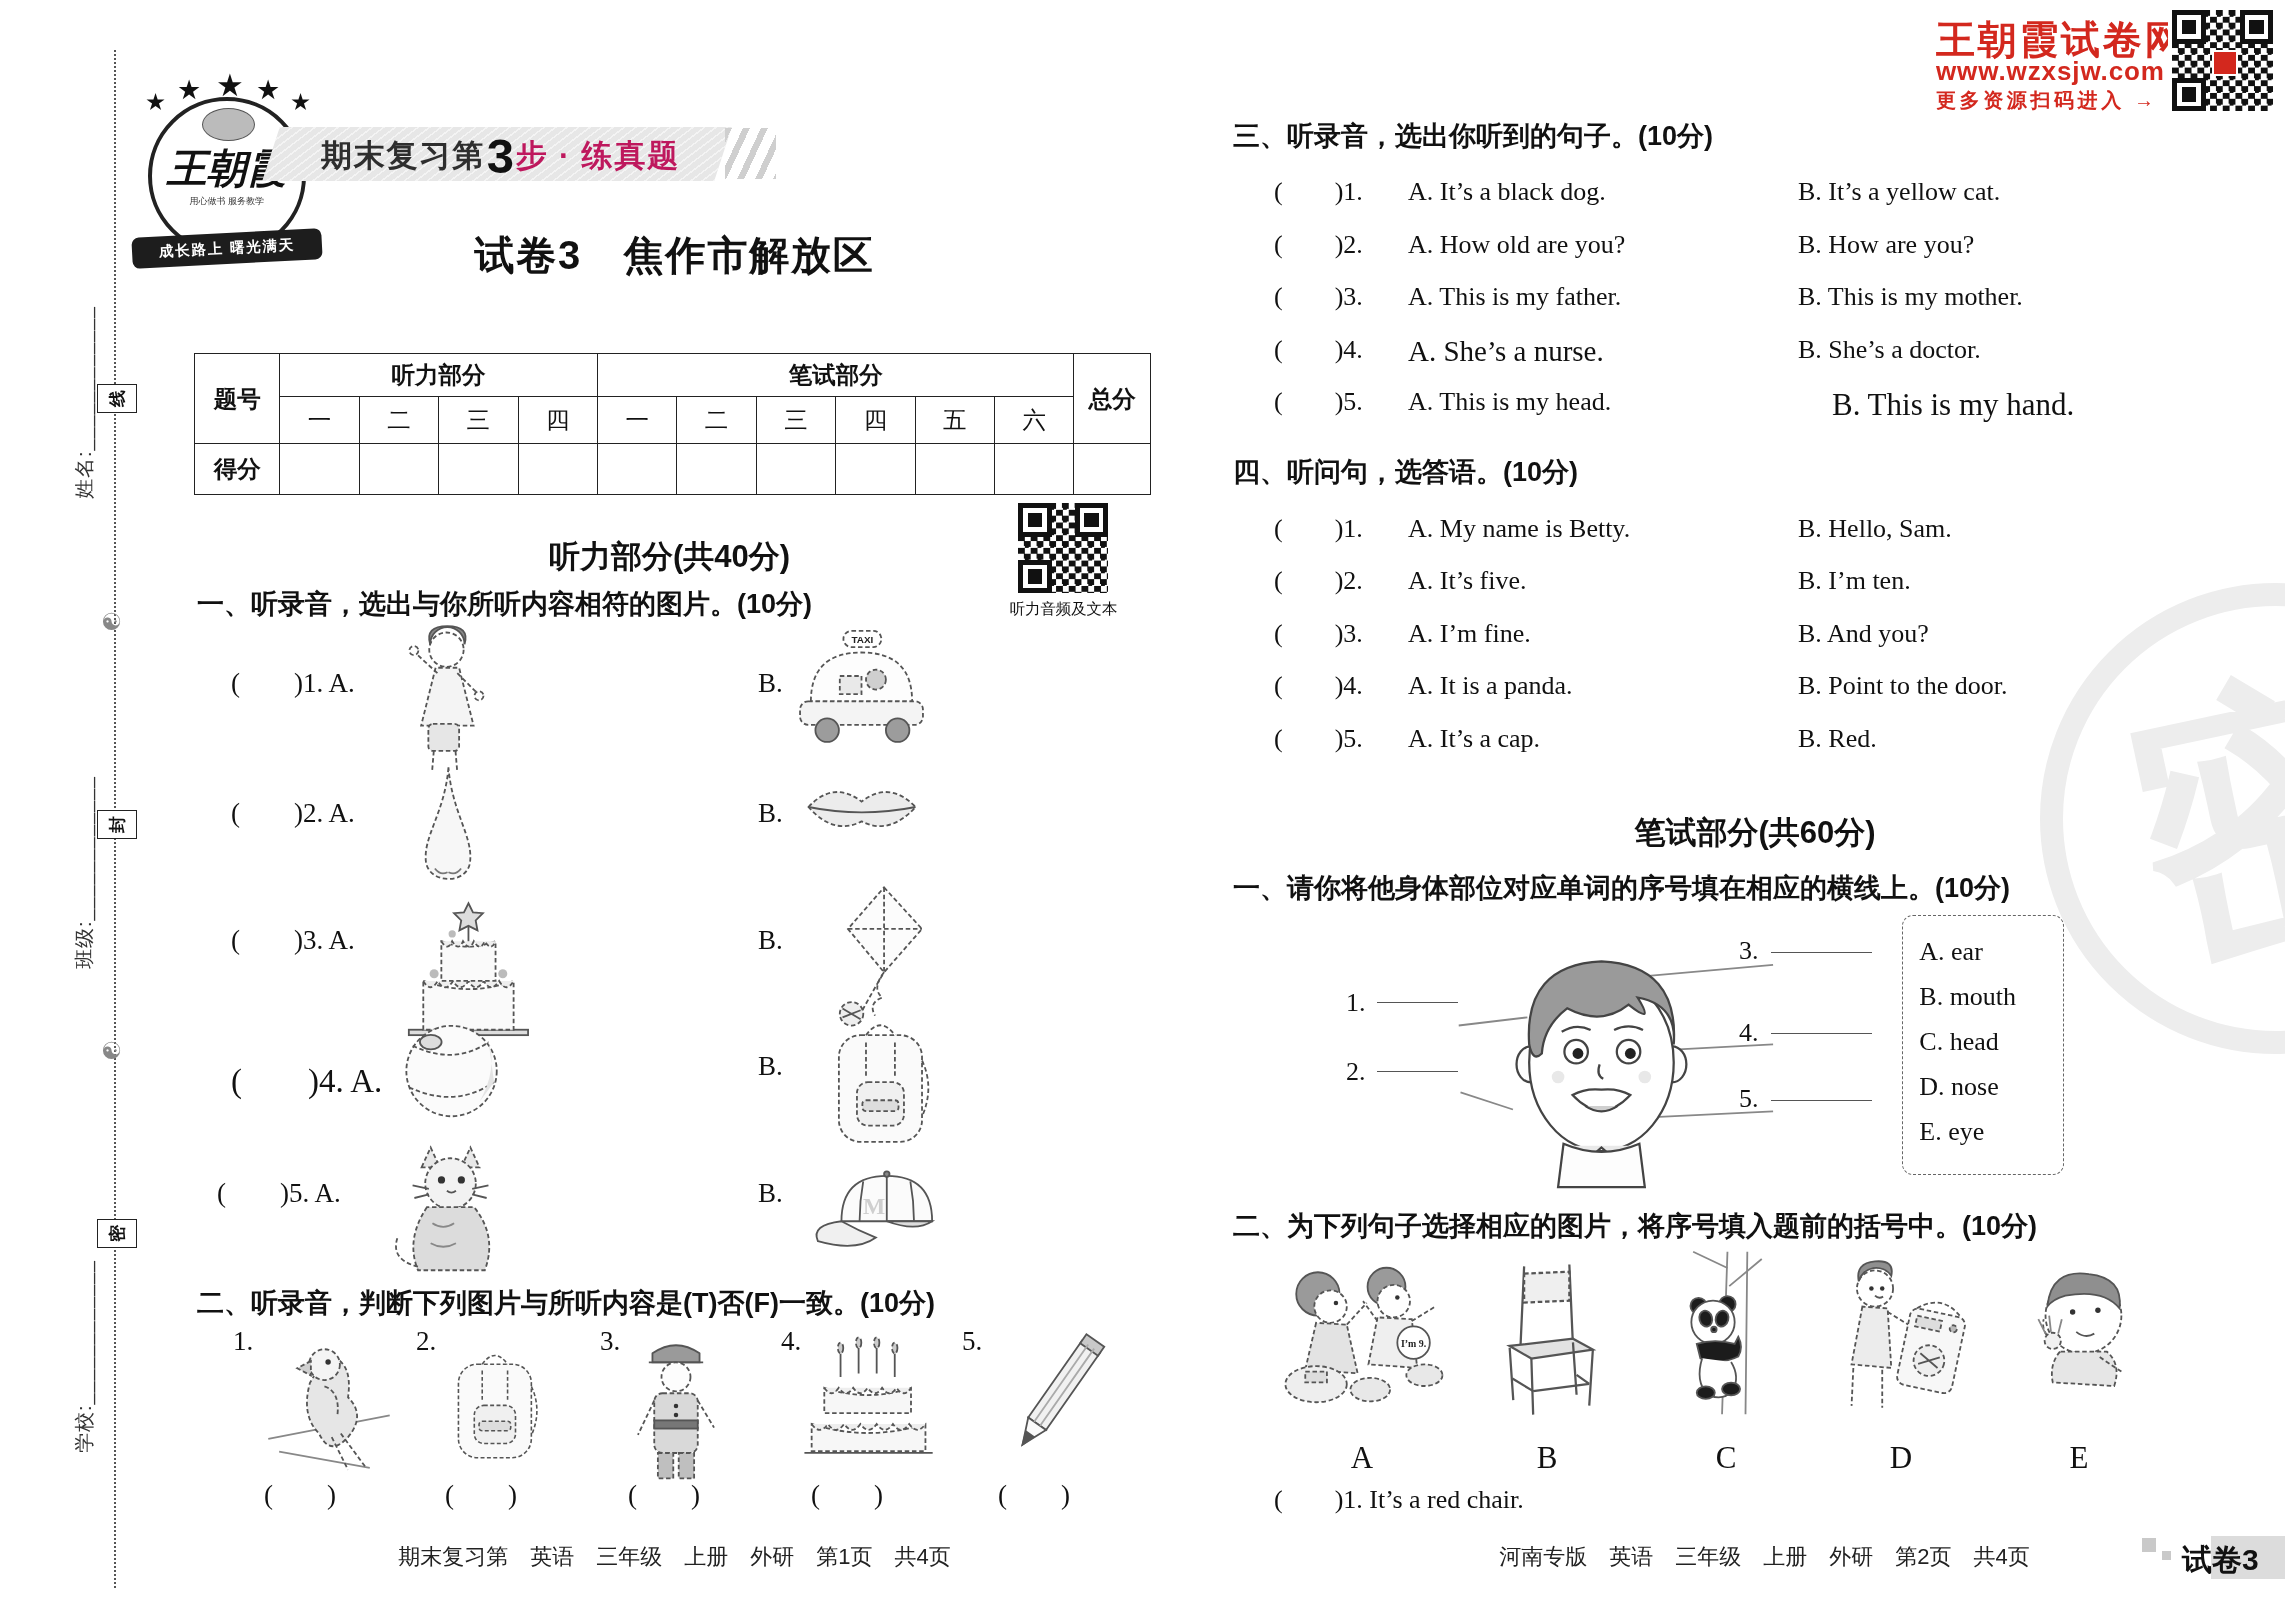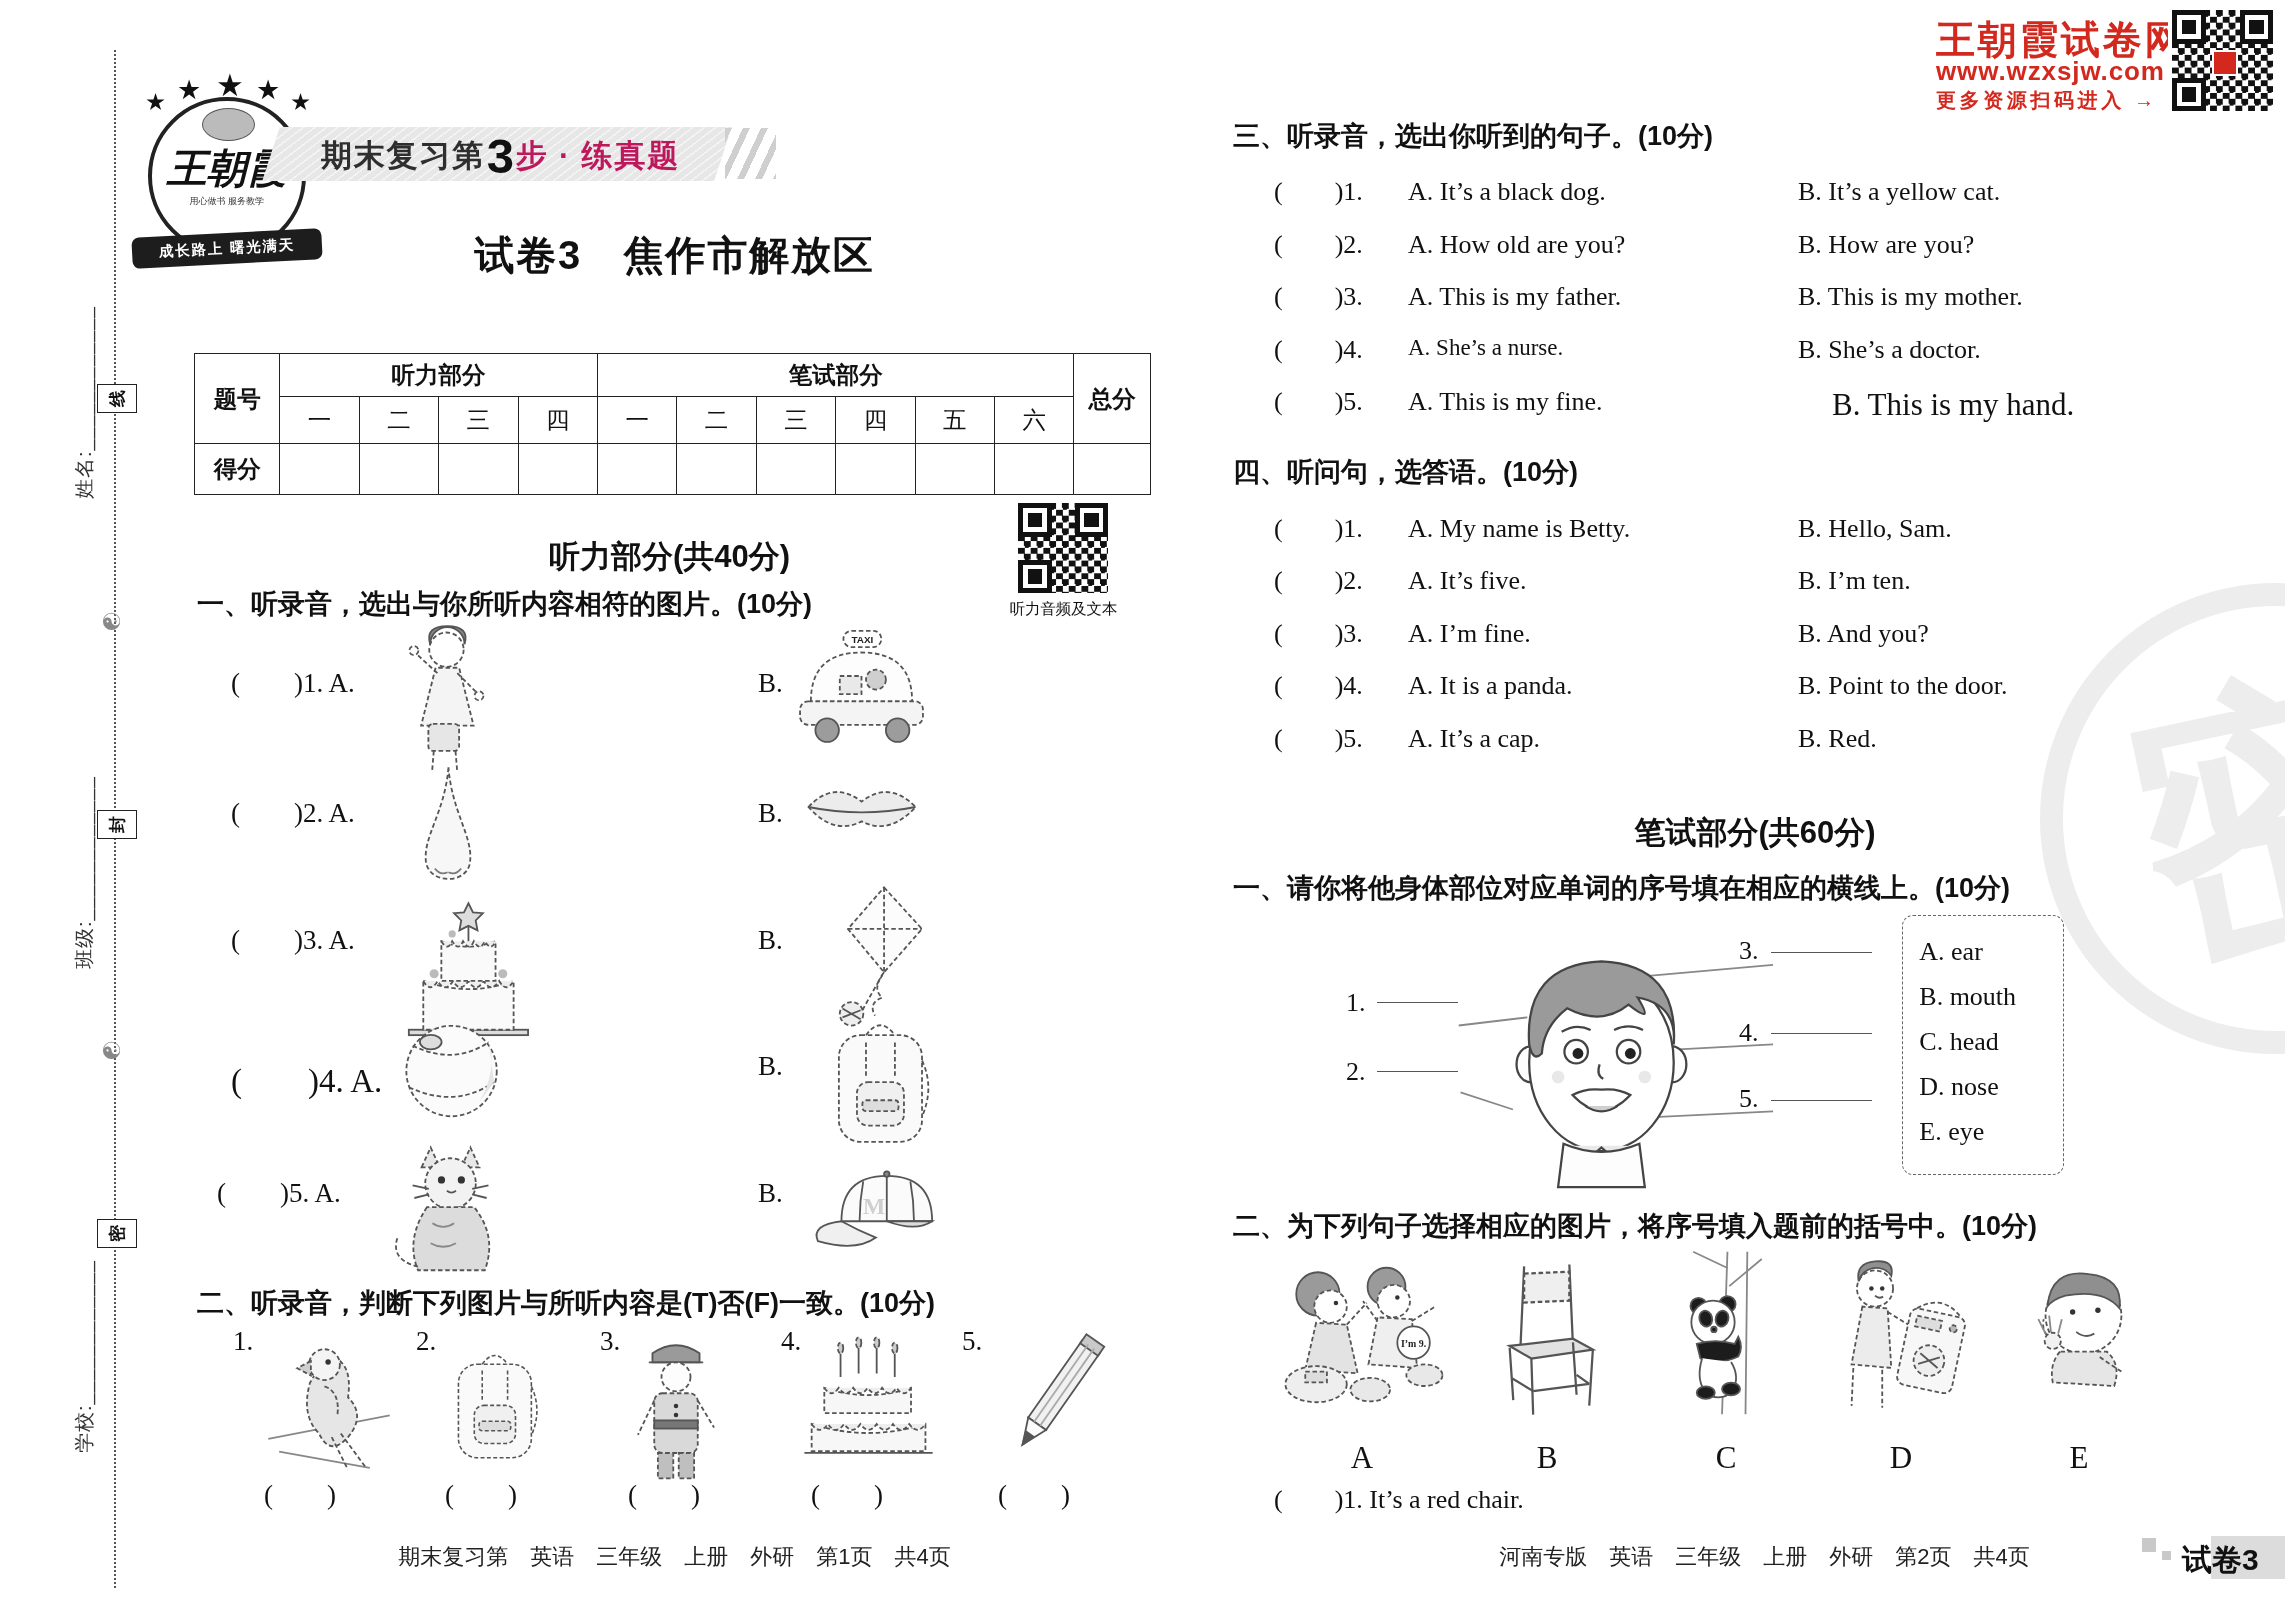--- a/index.html
+++ b/index.html
@@ -332,24 +332,24 @@
   <div class="abs en" style="left:1274px;top:177px;font-size:26px;">(&nbsp;&nbsp;&nbsp;&nbsp;&nbsp;&nbsp;&nbsp;&nbsp;)1.</div>
   <div class="abs en" style="left:1408px;top:177px;font-size:26px;">A. It’s a black dog.</div>
   <div class="abs en" style="left:1798px;top:177px;font-size:26px;">B. It’s a yellow cat.</div>
   <div class="abs en" style="left:1274px;top:230px;font-size:26px;">(&nbsp;&nbsp;&nbsp;&nbsp;&nbsp;&nbsp;&nbsp;&nbsp;)2.</div>
   <div class="abs en" style="left:1408px;top:230px;font-size:26px;">A. How old are you?</div>
   <div class="abs en" style="left:1798px;top:230px;font-size:26px;">B. How are you?</div>
   <div class="abs en" style="left:1274px;top:282px;font-size:26px;">(&nbsp;&nbsp;&nbsp;&nbsp;&nbsp;&nbsp;&nbsp;&nbsp;)3.</div>
   <div class="abs en" style="left:1408px;top:282px;font-size:26px;">A. This is my father.</div>
   <div class="abs en" style="left:1798px;top:282px;font-size:26px;">B. This is my mother.</div>
   <div class="abs en" style="left:1274px;top:335px;font-size:26px;">(&nbsp;&nbsp;&nbsp;&nbsp;&nbsp;&nbsp;&nbsp;&nbsp;)4.</div>
-  <div class="abs en" style="left:1408px;top:335px;font-size:23px;">A. She’s a nurse.</div>
+  <div class="abs en" style="left:1408px;top:335px;font-size:29px;">A. She’s a nurse.</div>
   <div class="abs en" style="left:1798px;top:335px;font-size:26px;font-family:Liberation Serif, serif;">B. She’s a doctor.</div>
   <div class="abs en" style="left:1274px;top:387px;font-size:26px;">(&nbsp;&nbsp;&nbsp;&nbsp;&nbsp;&nbsp;&nbsp;&nbsp;)5.</div>
-  <div class="abs en" style="left:1408px;top:387px;font-size:26px;">A. This is my fine.</div>
+  <div class="abs en" style="left:1408px;top:387px;font-size:26px;">A. This is my head.</div>
   <div class="abs en" style="left:1832px;top:387px;font-size:31px;">B. This is my hand.</div>
 
   <div class="abs cn" style="left:1233px;top:454px;font-size:27px;">四、听问句，选答语。(10分)</div>
   <div class="abs en" style="left:1274px;top:514px;font-size:26px;">(&nbsp;&nbsp;&nbsp;&nbsp;&nbsp;&nbsp;&nbsp;&nbsp;)1.</div>
   <div class="abs en" style="left:1408px;top:514px;font-size:26px;">A. My name is Betty.</div>
   <div class="abs en" style="left:1798px;top:514px;font-size:26px;">B. Hello, Sam.</div>
   <div class="abs en" style="left:1274px;top:566px;font-size:26px;">(&nbsp;&nbsp;&nbsp;&nbsp;&nbsp;&nbsp;&nbsp;&nbsp;)2.</div>
   <div class="abs en" style="left:1408px;top:566px;font-size:26px;">A. It’s five.</div>
   <div class="abs en" style="left:1798px;top:566px;font-size:26px;">B. I’m ten.</div>
   <div class="abs en" style="left:1274px;top:619px;font-size:26px;">(&nbsp;&nbsp;&nbsp;&nbsp;&nbsp;&nbsp;&nbsp;&nbsp;)3.</div>

